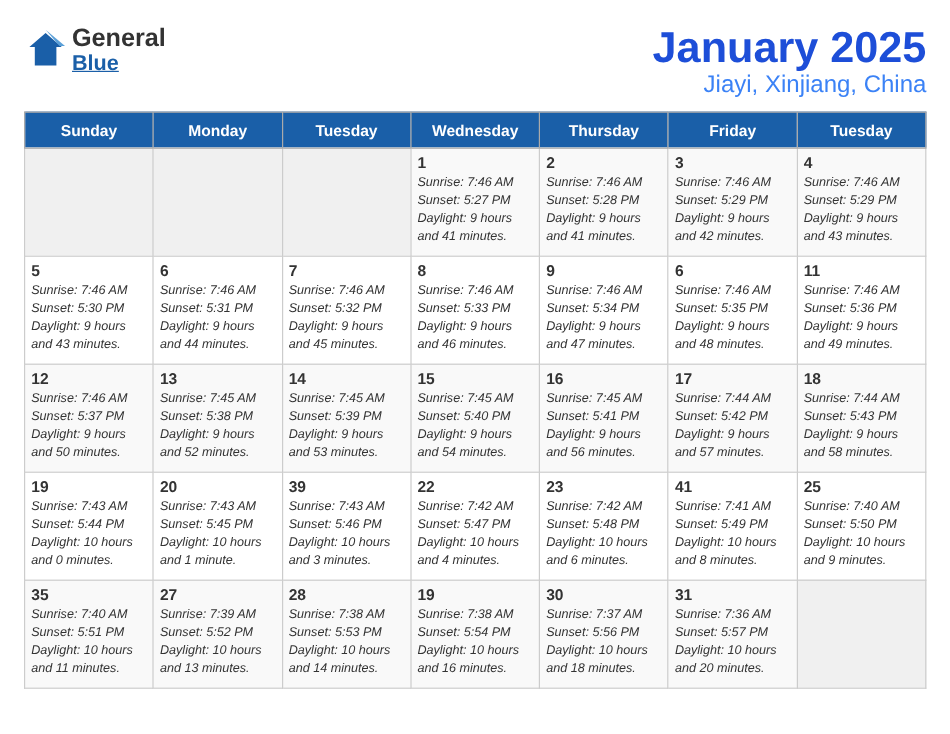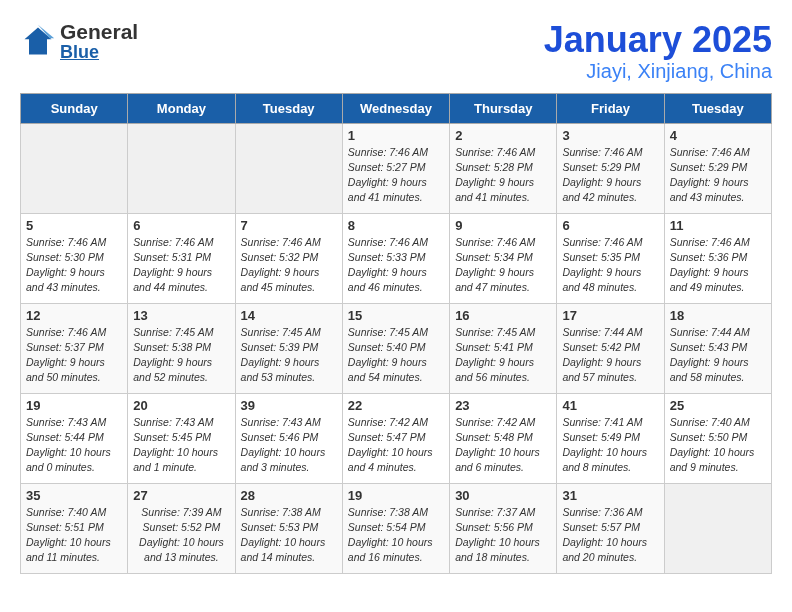--- a/index.html
+++ b/index.html
@@ -316,21 +316,21 @@
       <tr>
         <td>
           <div class="day-num">35</div>
           <div class="day-info" style="white-space: pre-line;">Sunrise: 7:40 AM
 Sunset: 5:51 PM
 Daylight: 10 hours
 and 11 minutes.</div>
         </td>
         <td>
           <div class="day-num">27</div>
-          <div class="day-info" style="white-space: pre-line; text-align: center;">Sunrise: 7:39 AM
+          <div class="day-info" style="white-space: pre-line;">Sunrise: 7:39 AM
 Sunset: 5:52 PM
 Daylight: 10 hours
 and 13 minutes.</div>
         </td>
         <td>
           <div class="day-num">28</div>
           <div class="day-info" style="white-space: pre-line;">Sunrise: 7:38 AM
 Sunset: 5:53 PM
 Daylight: 10 hours
 and 14 minutes.</div>

